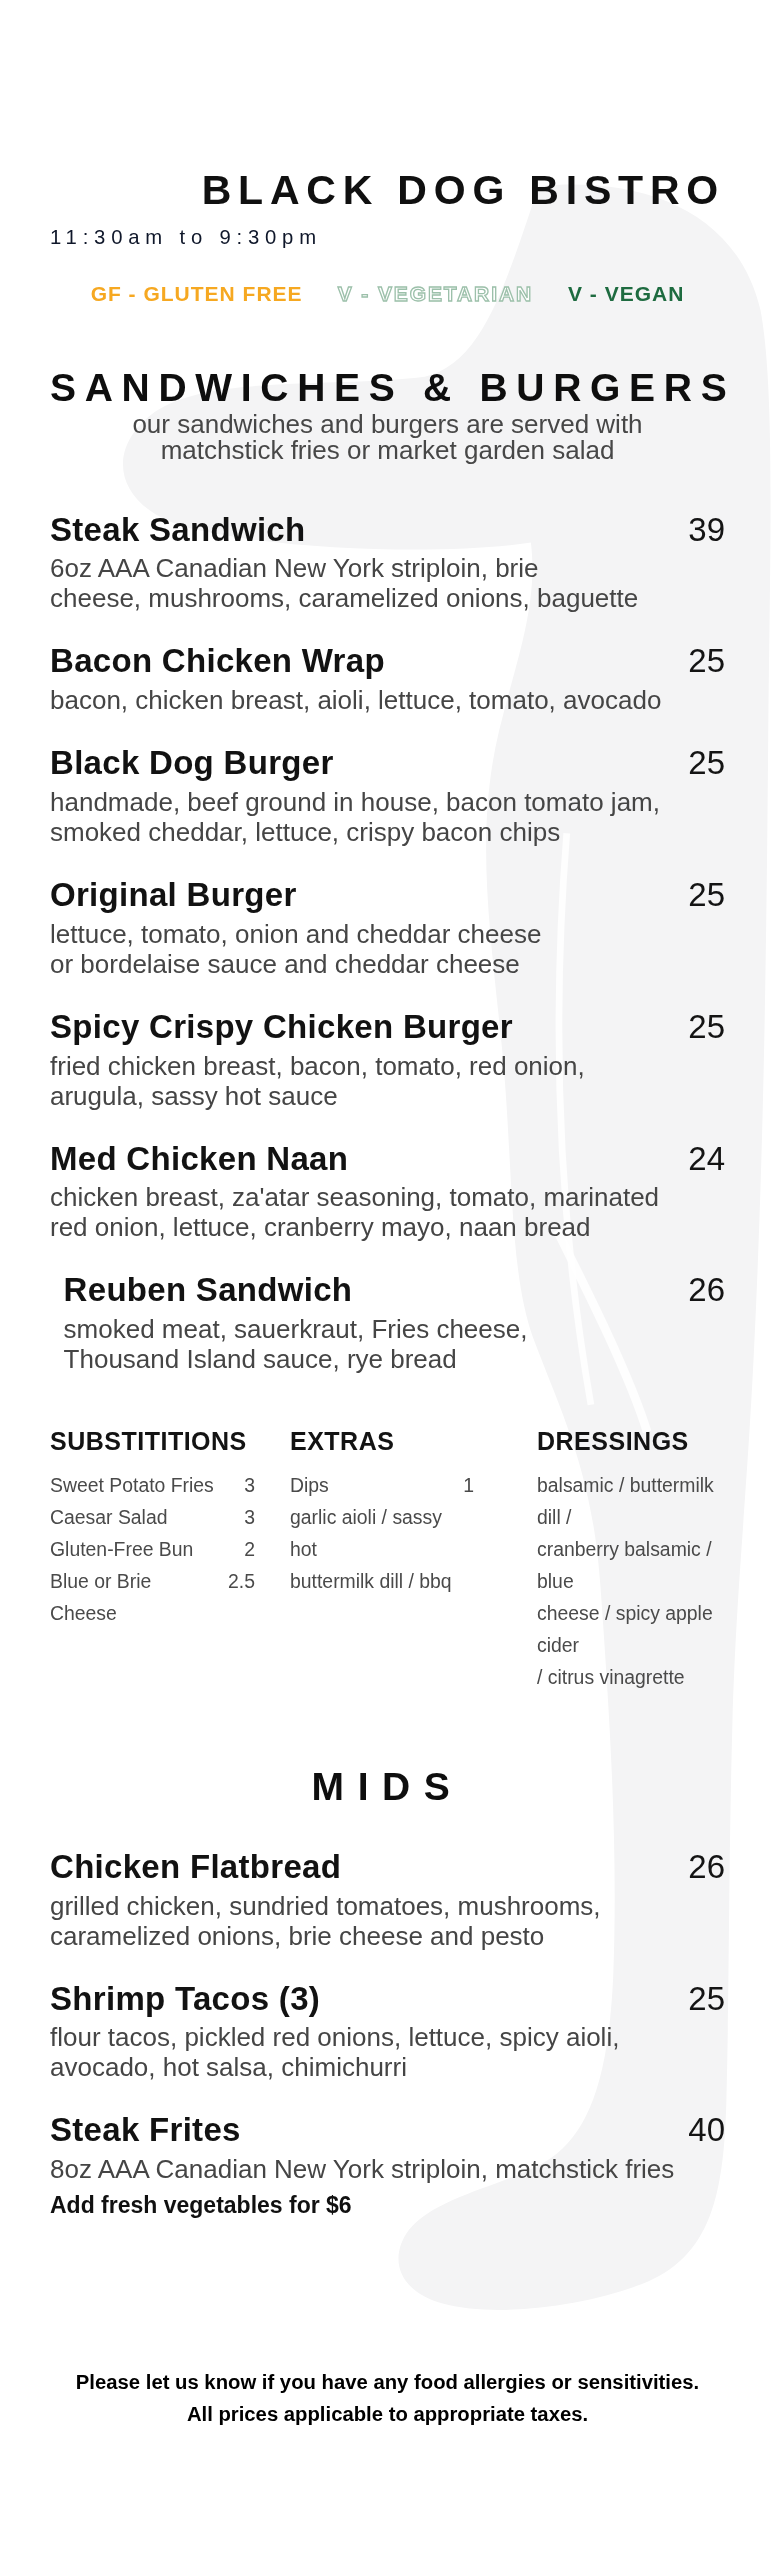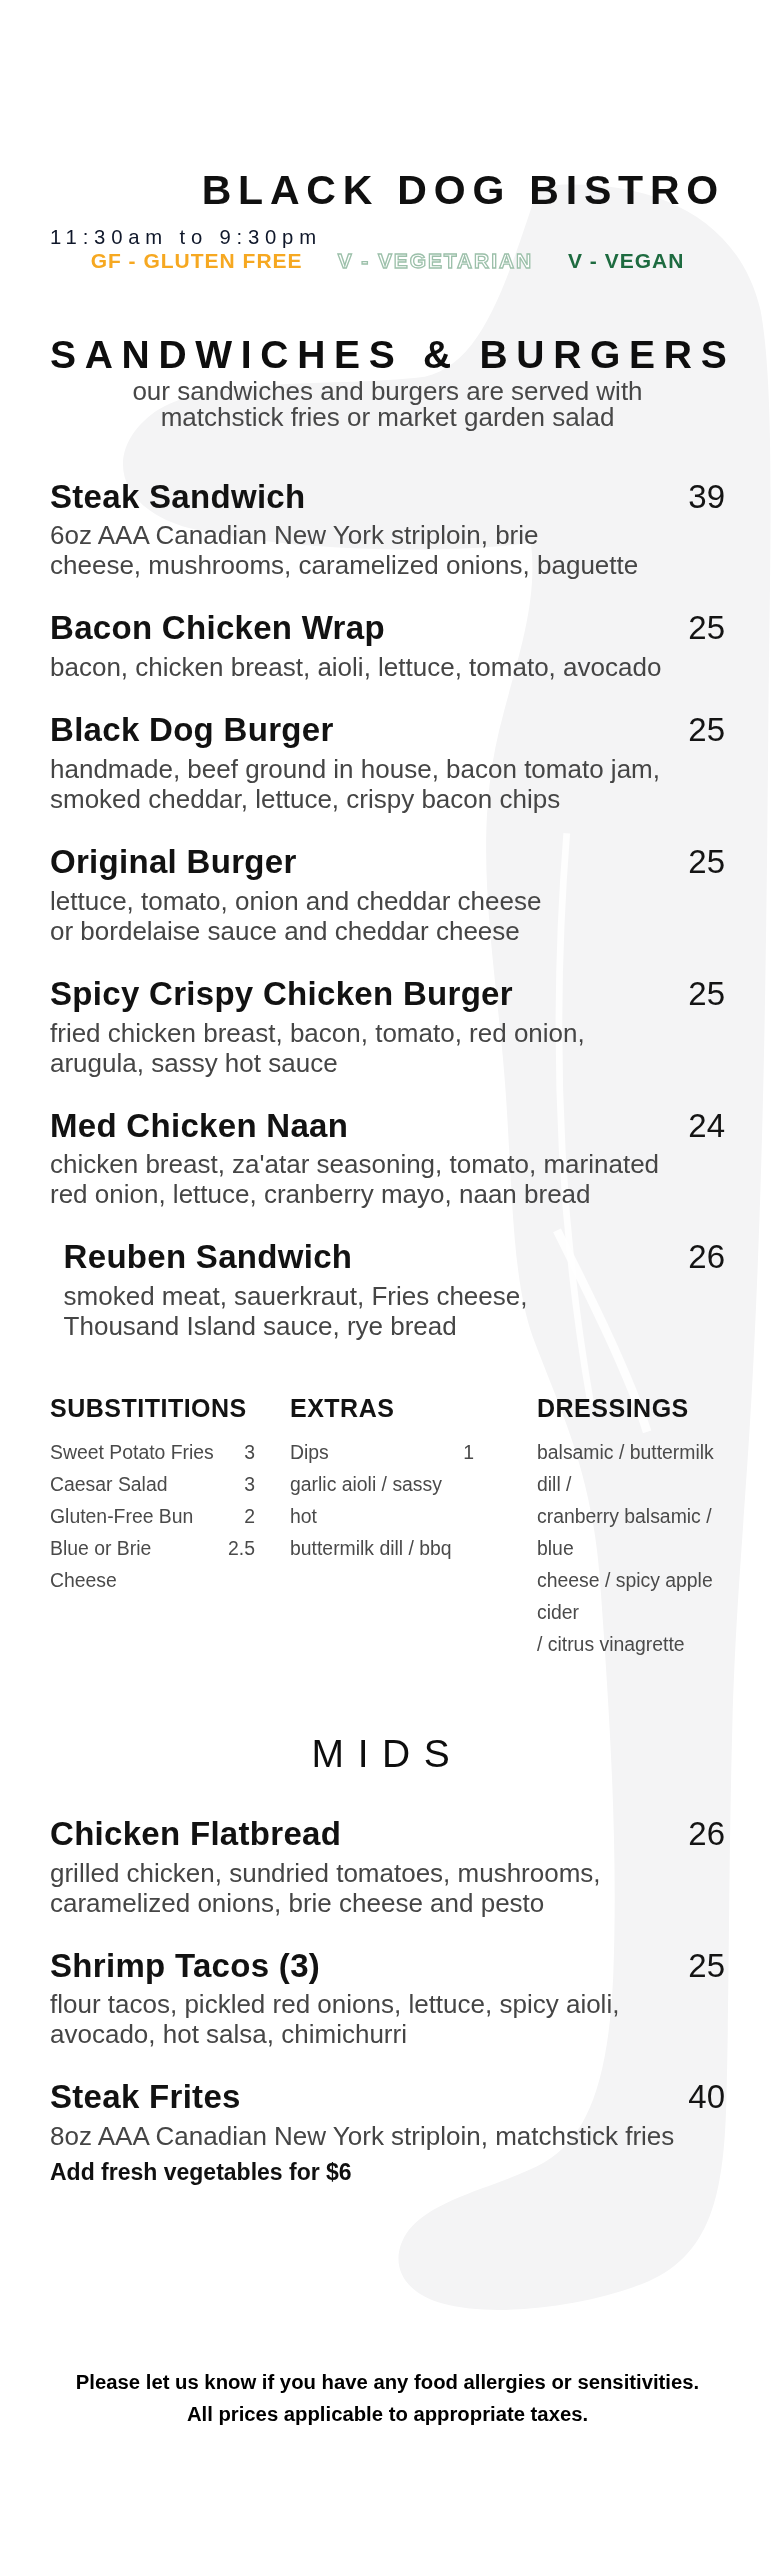--- a/index.html
+++ b/index.html
@@ -5,21 +5,21 @@
   html,body{margin:0;padding:0;}
   body{
     width:775px;height:2576px;background:#ffffff;position:relative;overflow:hidden;
     font-family:"Liberation Sans",sans-serif;color:#141414;
   }
   .watermark{position:absolute;top:0;left:0;z-index:0;}
   .content{position:relative;z-index:1;padding:0 50px;}
 
   .brand-title{margin-top:167px;text-align:right;font-size:41px;font-weight:700;letter-spacing:6.8px;color:#101010;}
   .hours{margin-top:11.6px;font-size:20.3px;font-weight:400;letter-spacing:5.8px;color:#0f172a;}
-  .legend{display:flex;justify-content:center;gap:35px;font-size:21px;font-weight:700;letter-spacing:1px;white-space:nowrap;}
+  .legend{margin-top:33px;display:flex;justify-content:center;gap:35px;font-size:21px;font-weight:700;letter-spacing:1px;white-space:nowrap;}
   .legend-gf{color:#F6A821;}
   .legend-veg{color:#ffffff;-webkit-text-stroke:1.3px #9cc0aa;letter-spacing:1.9px;}
   .legend-vegan{color:#1E6B40;}
 
   .section-heading{margin-top:60px;text-align:center;font-size:39px;font-weight:700;letter-spacing:8.7px;color:#0e0e0e;white-space:nowrap;}
   .section-note{margin-top:1px;text-align:center;font-size:26px;line-height:26px;color:#474747;}
 
   .items{margin-top:48px;}
   .item{margin-bottom:29px;}
   .item-head{display:flex;justify-content:space-between;align-items:baseline;}
@@ -31,21 +31,21 @@
   .addons{display:flex;margin-top:53px;}
   .addon-heading{font-size:25px;font-weight:700;letter-spacing:0.5px;color:#131313;white-space:nowrap;}
   .addon-rows{margin-top:12.6px;font-size:19.4px;line-height:32px;color:#4a4a4a;}
   .addon-row{display:flex;}
   .addon-label{flex:1;}
   .addon-price{width:41px;text-align:right;}
   .col-subs{width:205px;margin-right:35px;}
   .col-extras{width:184px;margin-right:63px;}
   .col-dress{flex:1;}
 
-  .mids-heading{margin-top:72px;text-align:center;font-size:39px;font-weight:400;letter-spacing:13.6px;color:#0e0e0e;}
+  .mids-heading{margin-top:72px;text-align:center;font-size:39px;font-weight:700;letter-spacing:13.6px;color:#0e0e0e;}
   .mids-items{margin-top:39px;}
   .steak-note{margin-top:7.8px;font-size:23px;font-weight:700;color:#101010;}
 
   .footer{position:absolute;left:0;right:0;top:2366px;z-index:1;text-align:center;
           font-size:20.3px;font-weight:700;line-height:32px;color:#000;white-space:nowrap;}
 </style>
 </head>
 <body>
 
 <svg class="watermark" width="775" height="2576" viewBox="0 0 800 2659" aria-hidden="true">

